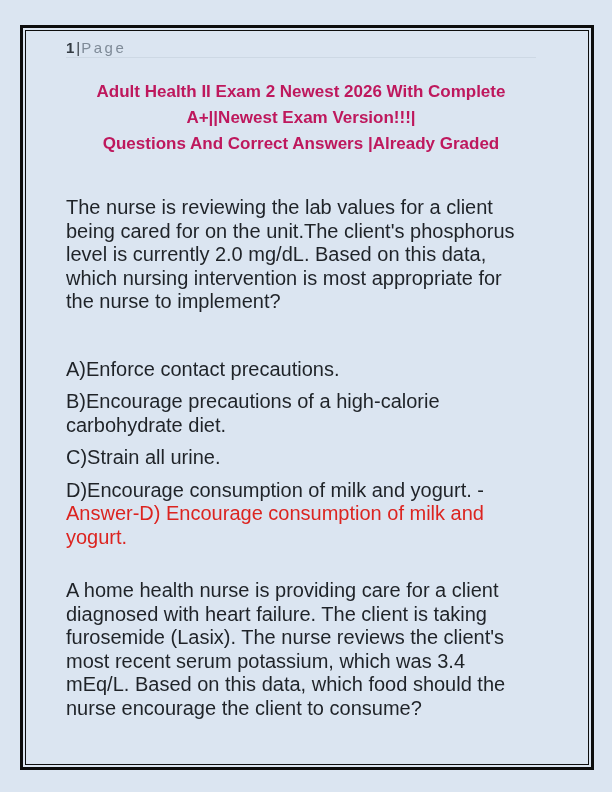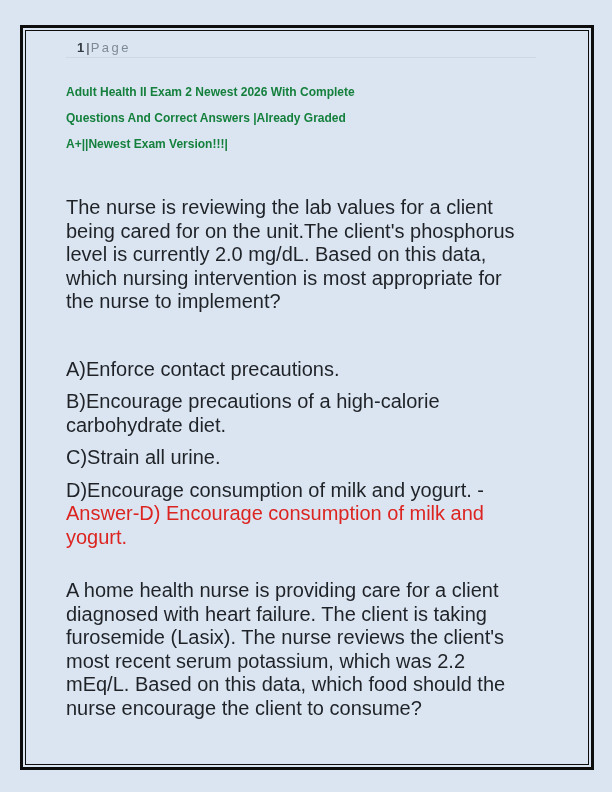--- a/index.html
+++ b/index.html
@@ -25,49 +25,48 @@
     margin: 2px;
     height: calc(100% - 4px);
     border: 1px solid #0d0d0d;
     background: #dbe5f1;
     overflow: hidden;
   }
   .content {
     padding: 6px 52px 0 40px;
   }
   .page-header {
-    font-size: 13px;
+    font-size: 15px;
     line-height: 12px;
     color: #7e8a97;
     padding-top: 5px;
-    margin-left: 11px;
   }
   .page-header .page-num {
     font-weight: bold;
     color: #333a42;
     letter-spacing: 1px;
   }
   .page-header .sep {
     color: #333a42;
     margin: 0 1px;
   }
   .page-header .page-label {
     letter-spacing: 2.5px;
   }
   .header-rule {
     border-bottom: 1px solid #cdd8e4;
     margin-top: 3px;
   }
   .doc-title {
     margin: 21px 0 0 0;
-    text-align: left;
-    font-size: 12px;
+    text-align: center;
+    font-size: 17px;
     line-height: 26px;
     font-weight: bold;
-    color: #15803d;
+    color: #be185d;
   }
   .body-text {
     font-size: 20px;
     line-height: 23.5px;
     color: #1f2328;
     max-width: 462px;
   }
   .question-1 { margin-top: 39px; }
   .options { margin-top: 44px; }
   .options p { margin: 0 0 9px 0; }
@@ -82,31 +81,31 @@
     <div class="page-inner">
       <div class="content">
 
         <div class="page-header">
           <span class="page-num">1</span><span class="sep">|</span><span class="page-label">Page</span>
         </div>
         <div class="header-rule"></div>
 
         <h1 class="doc-title">
           <div>Adult Health II Exam 2 Newest 2026 With Complete</div>
+          <div>A+||Newest Exam Version!!!|</div>
           <div>Questions And Correct Answers |Already Graded</div>
-          <div>A+||Newest Exam Version!!!|</div>
         </h1>
 
         <p class="body-text question-1">The nurse is reviewing the lab values for a client being cared for on the unit.The client's phosphorus level is currently 2.0 mg/dL. Based on this data, which nursing intervention is most appropriate for the nurse to implement?</p>
 
         <div class="options body-text">
           <p>A)Enforce contact precautions.</p>
           <p>B)Encourage precautions of a high-calorie carbohydrate diet.</p>
           <p>C)Strain all urine.</p>
           <p><span>D)Encourage consumption of milk and yogurt. - </span><span class="answer-red">Answer-D) Encourage consumption of milk and yogurt.</span></p>
         </div>
 
-        <p class="body-text question-2">A home health nurse is providing care for a client diagnosed with heart failure. The client is taking furosemide (Lasix). The nurse reviews the client's most recent serum potassium, which was 2.2 mEq/L. Based on this data, which food should the nurse encourage the client to consume?</p>
+        <p class="body-text question-2">A home health nurse is providing care for a client diagnosed with heart failure. The client is taking furosemide (Lasix). The nurse reviews the client's most recent serum potassium, which was 3.4 mEq/L. Based on this data, which food should the nurse encourage the client to consume?</p>
 
       </div>
     </div>
   </div>
 </div>
 
 </body></html>

